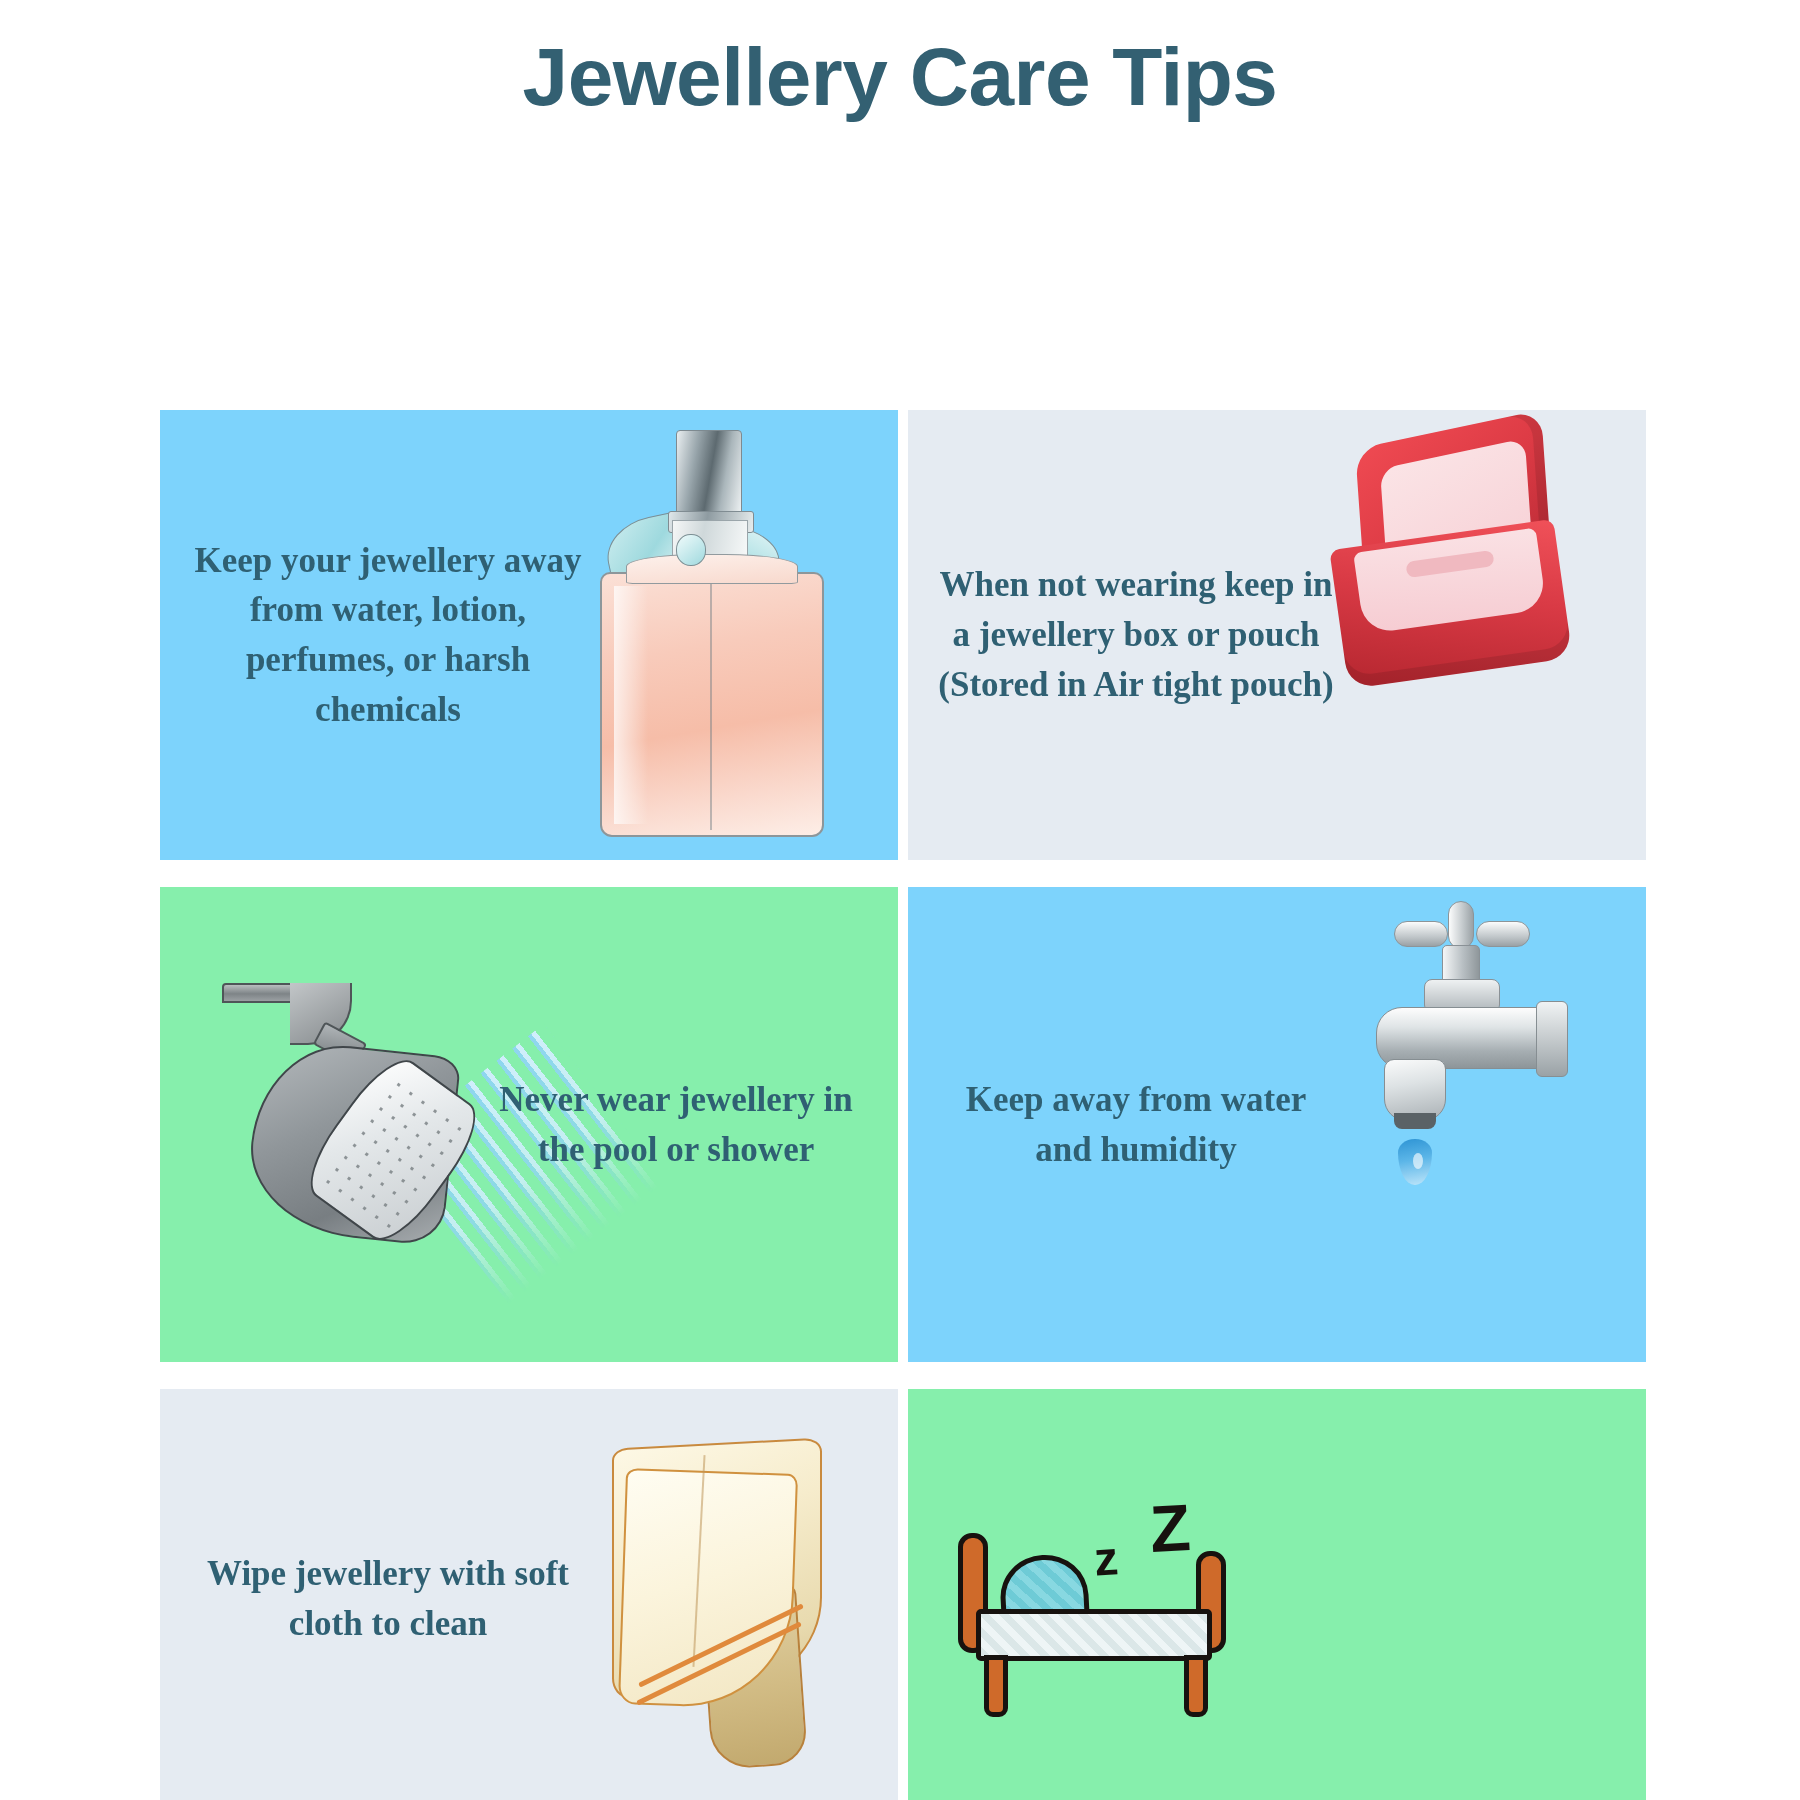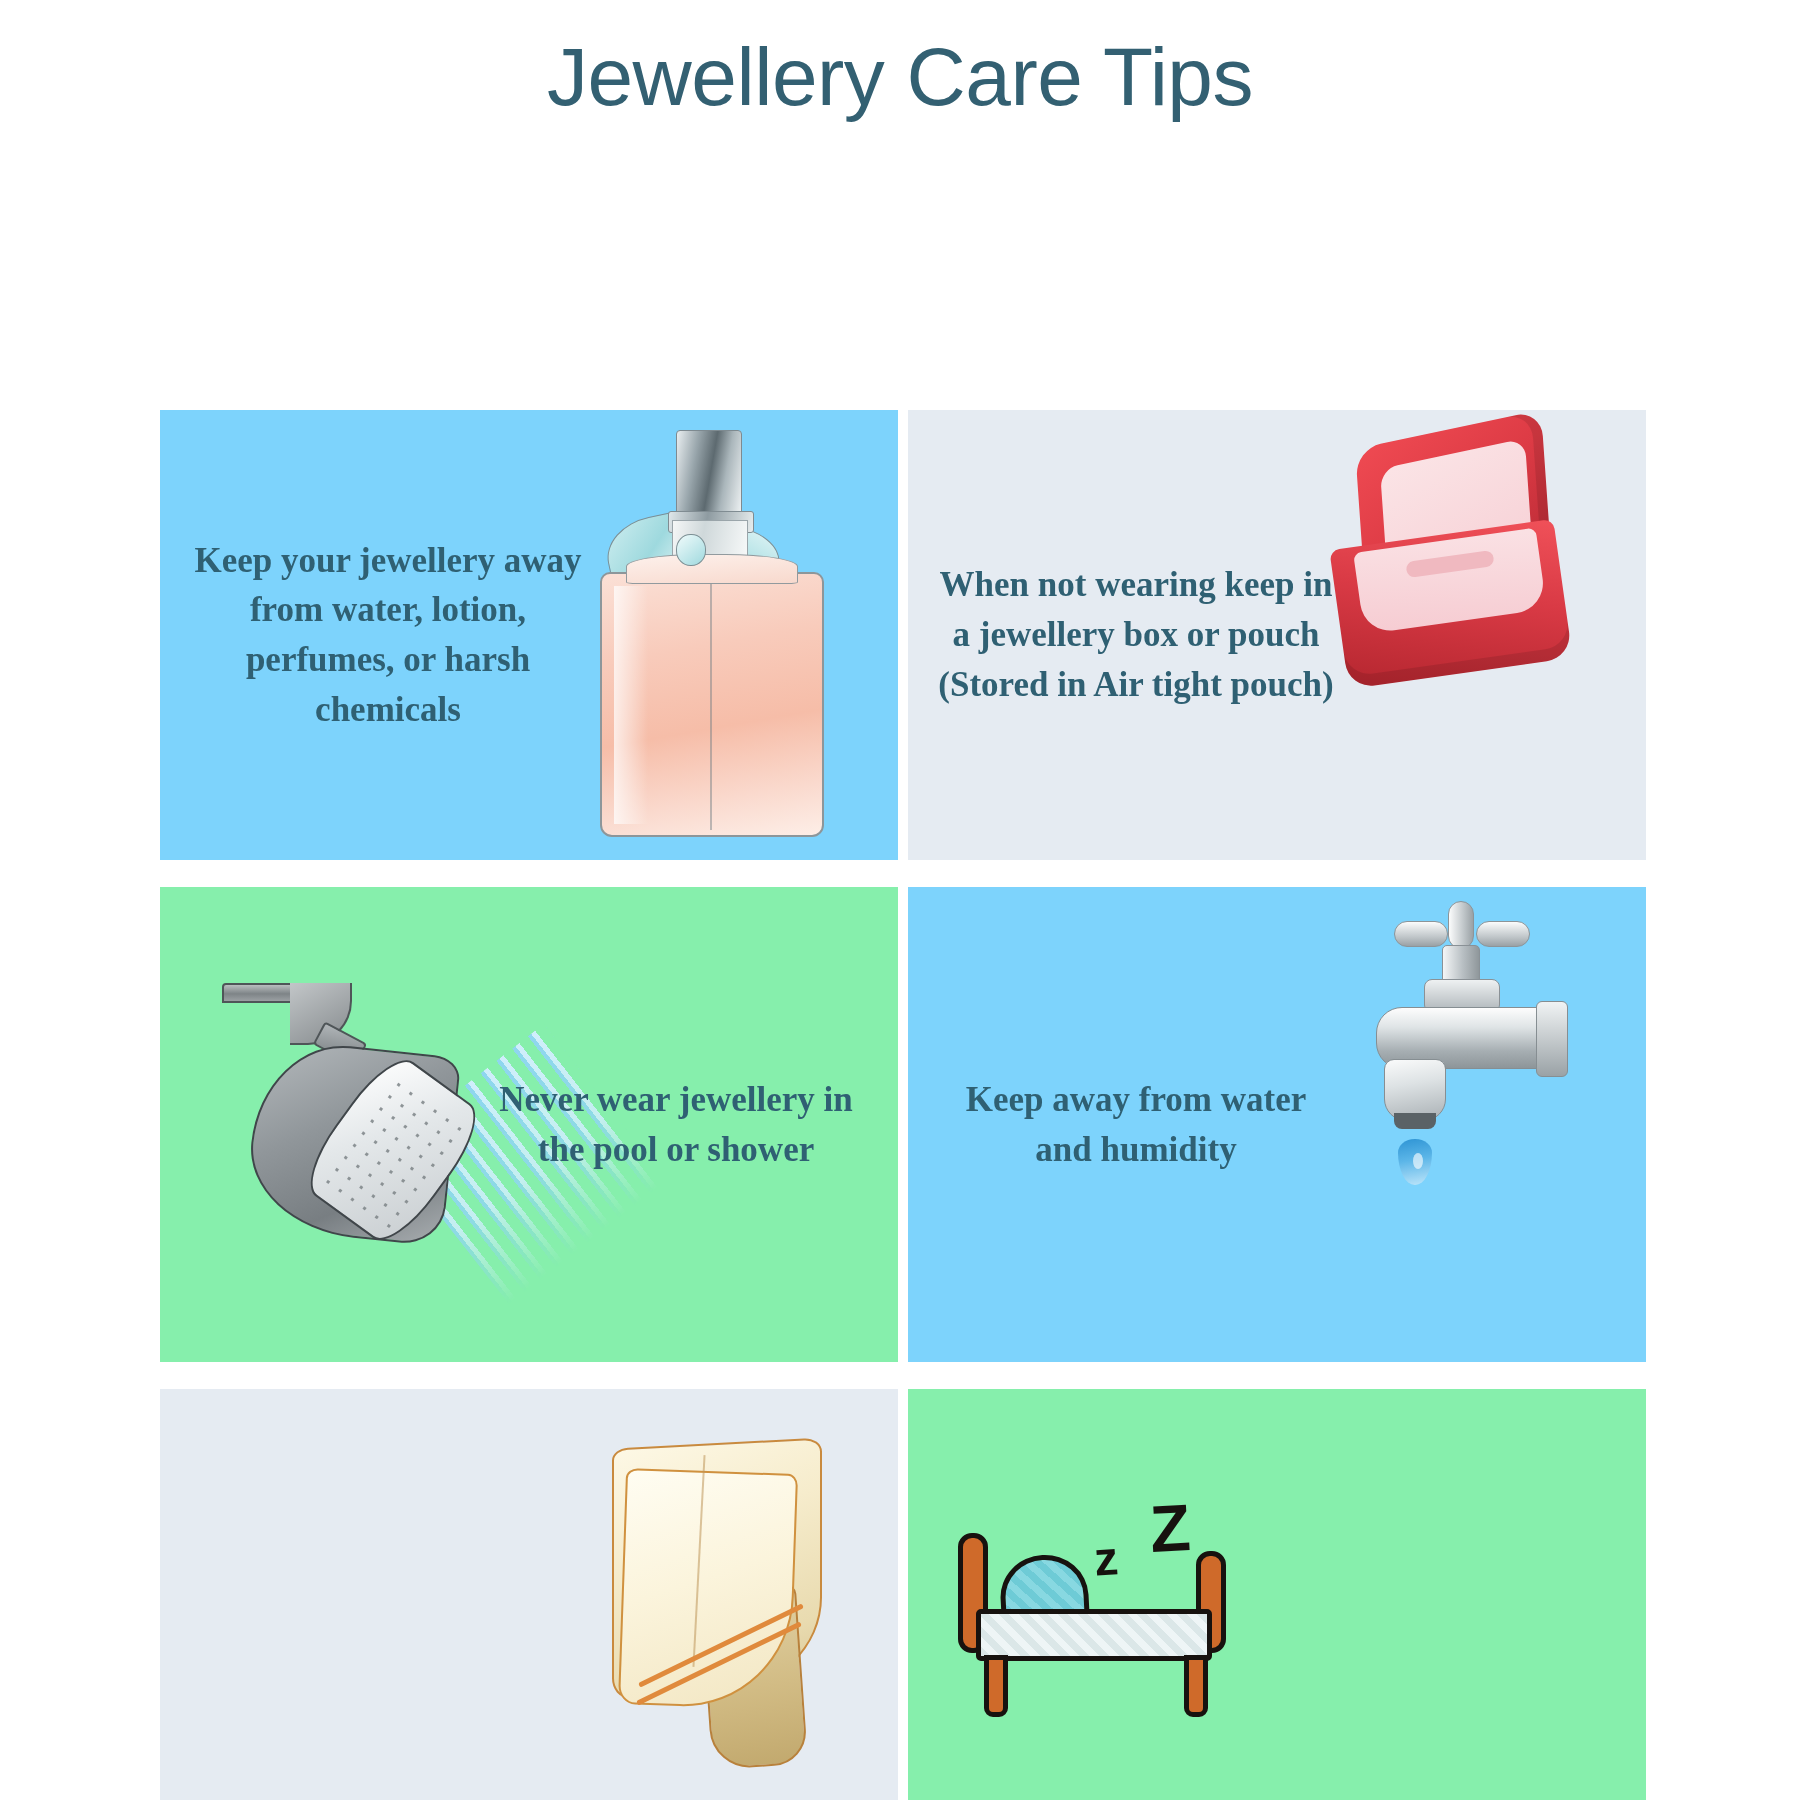--- a/index.html
+++ b/index.html
@@ -24,21 +24,21 @@
 
   
   .header {
     padding-top: 30px;
     text-align: center;
   }
 
   .page-title {
     font-family: "Liberation Sans", "DejaVu Sans", sans-serif;
     font-size: 82px;
-    font-weight: 400;
+    font-weight: 700;
     letter-spacing: -0.5px;
     color: #336072;
     line-height: 1.15;
   }
 
   .page-subtitle {
     margin: 38px auto 0;
     width: 800px;
     font-family: "Liberation Serif", "DejaVu Serif", serif;
     font-style: italic;
@@ -419,20 +419,21 @@
         <div class="fc-neck"></div>
         <div class="fc-body"></div>
         <div class="fc-flange"></div>
         <div class="fc-spout"></div>
         <div class="fc-spout-tip"></div>
         <div class="fc-drop"></div>
       </div>
     </div>
 
     <div class="card bg-blue text-left">
+      <div class="card-text">Wipe jewellery with soft cloth to clean</div>
       <div class="art art-cloth">
         <div class="cl-main"></div>
         <div class="cl-fold"></div>
         <div class="cl-front"></div>
         <div class="cl-crease"></div>
         <div class="cl-stripe1"></div>
         <div class="cl-stripe2"></div>
       </div>
     </div>
 

